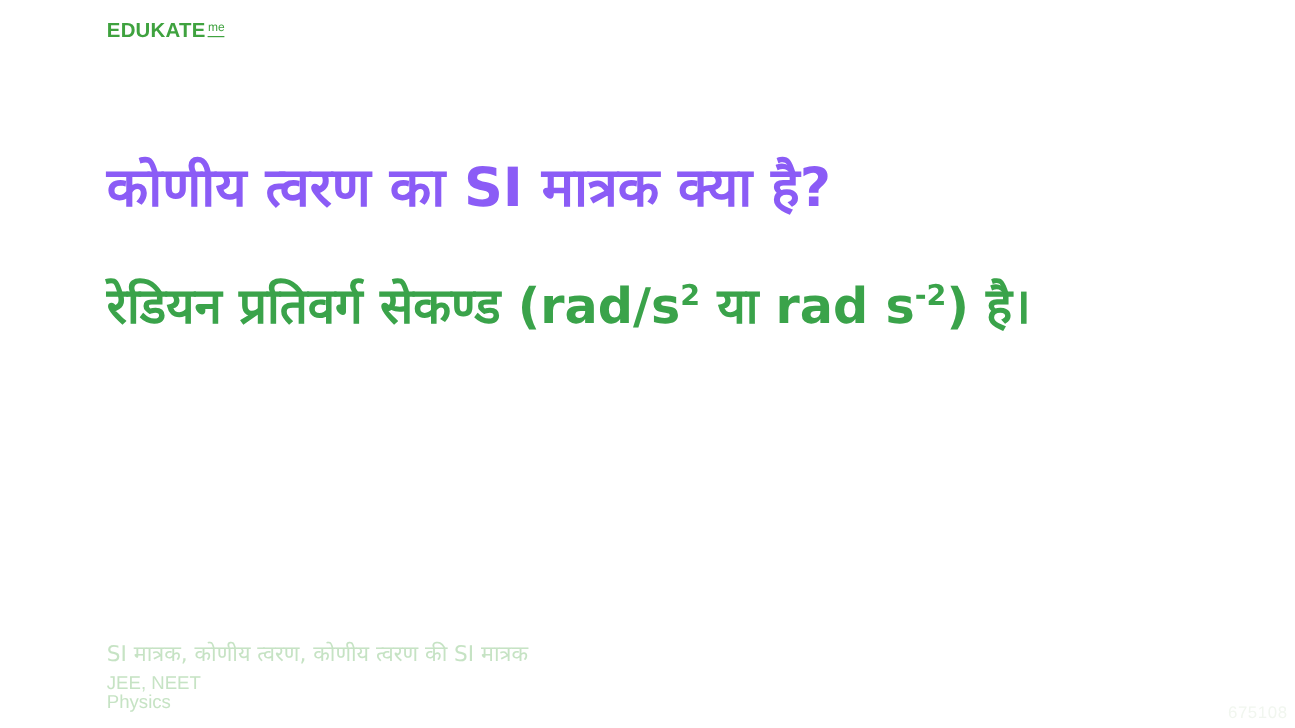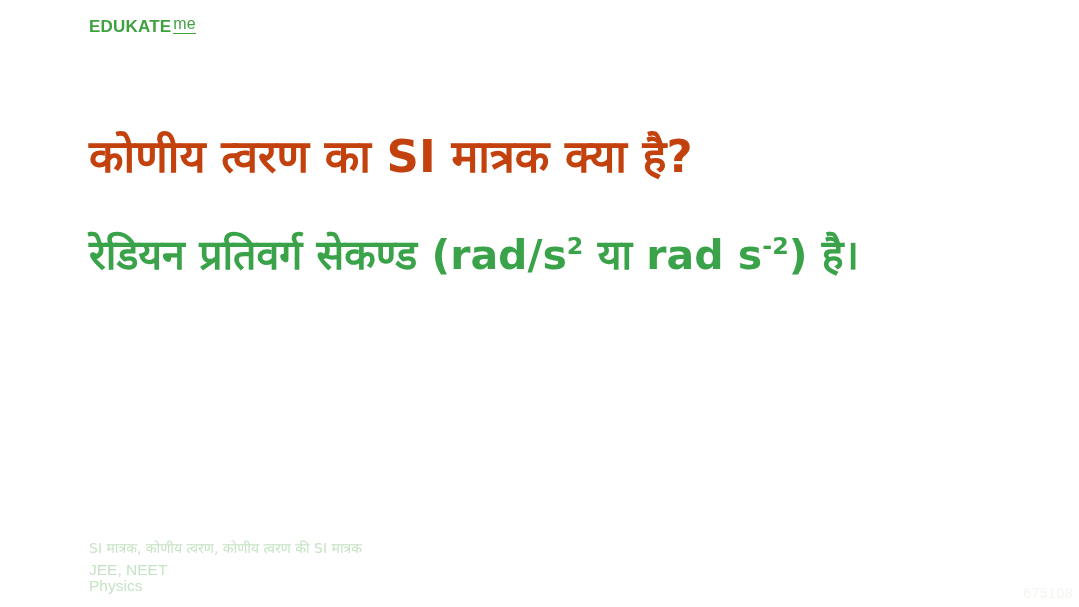--- a/index.html
+++ b/index.html
@@ -27,21 +27,21 @@
   }
   .logo-word {
     font-family: "Liberation Sans", sans-serif;
     font-weight: bold;
     font-size: 17px;
     letter-spacing: 0.2px;
     color: #3fa23f;
   }
   .logo-sup {
     font-family: "Liberation Sans", sans-serif;
-    font-size: 16px;
+    font-size: 10px;
     font-weight: normal;
     color: #3fa23f;
     margin-left: 2px;
     position: relative;
     top: -1px;
     border-bottom: 1.6px solid #3fa23f;
     padding-bottom: 1px;
     line-height: 1;
   }
 
@@ -50,21 +50,21 @@
     position: absolute;
     left: 89px;
     top: 130px;
     right: 20px;
   }
   .question {
     font-family: "DejaVu Sans", sans-serif;
     font-weight: bold;
     font-size: 45px;
     line-height: 1.18;
-    color: #c2410c;
+    color: #8b5cf6;
     margin: 0;
     white-space: nowrap;
   }
   .answer {
     font-family: "DejaVu Sans", sans-serif;
     font-weight: bold;
     font-size: 41px;
     line-height: 1.2;
     color: #3aa34a;
     margin: 0;
@@ -85,21 +85,21 @@
     line-height: 1;
   }
   .footer-line {
     color: #c6e3c4;
     margin: 0;
     padding: 0 0 7px 0;
     white-space: nowrap;
   }
   .footer-tags {
     font-family: "DejaVu Sans", sans-serif;
-    font-size: 14px;
+    font-size: 18px;
   }
   .footer-subject,
   .footer-exams {
     font-family: "Liberation Sans", sans-serif;
     font-size: 15.5px;
   }
   .footer-exams {
     padding-bottom: 0;
   }
 

